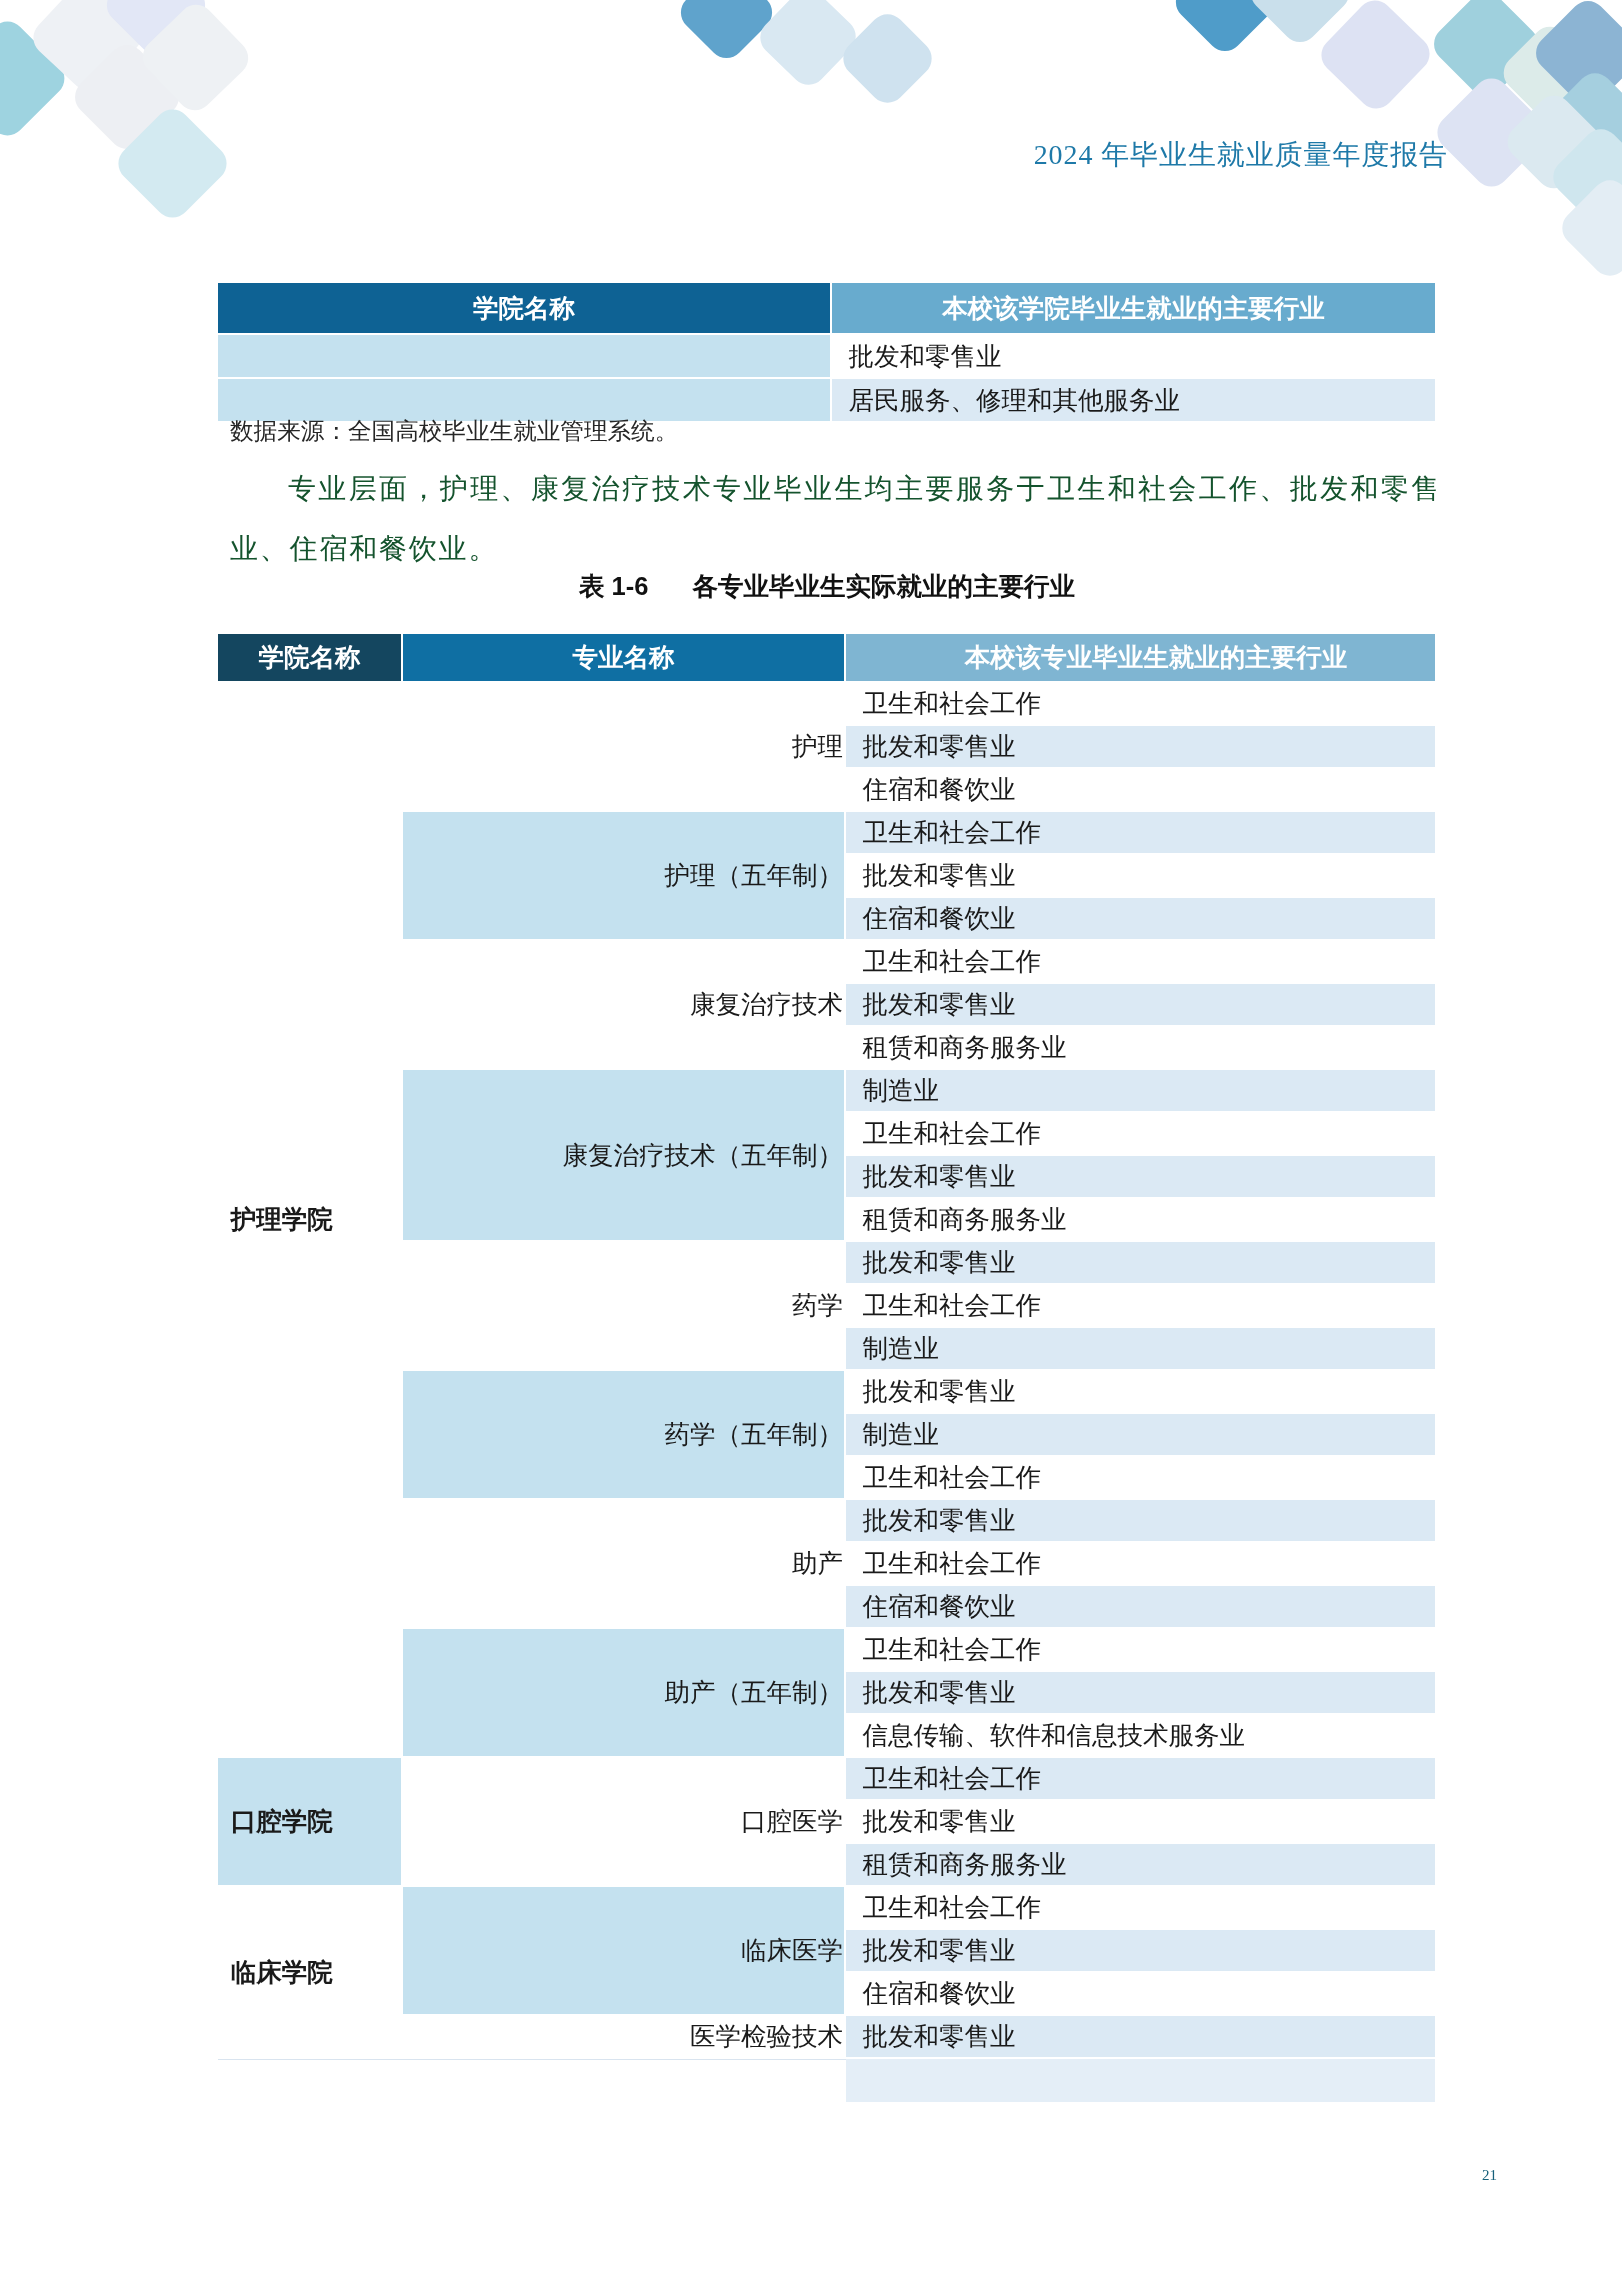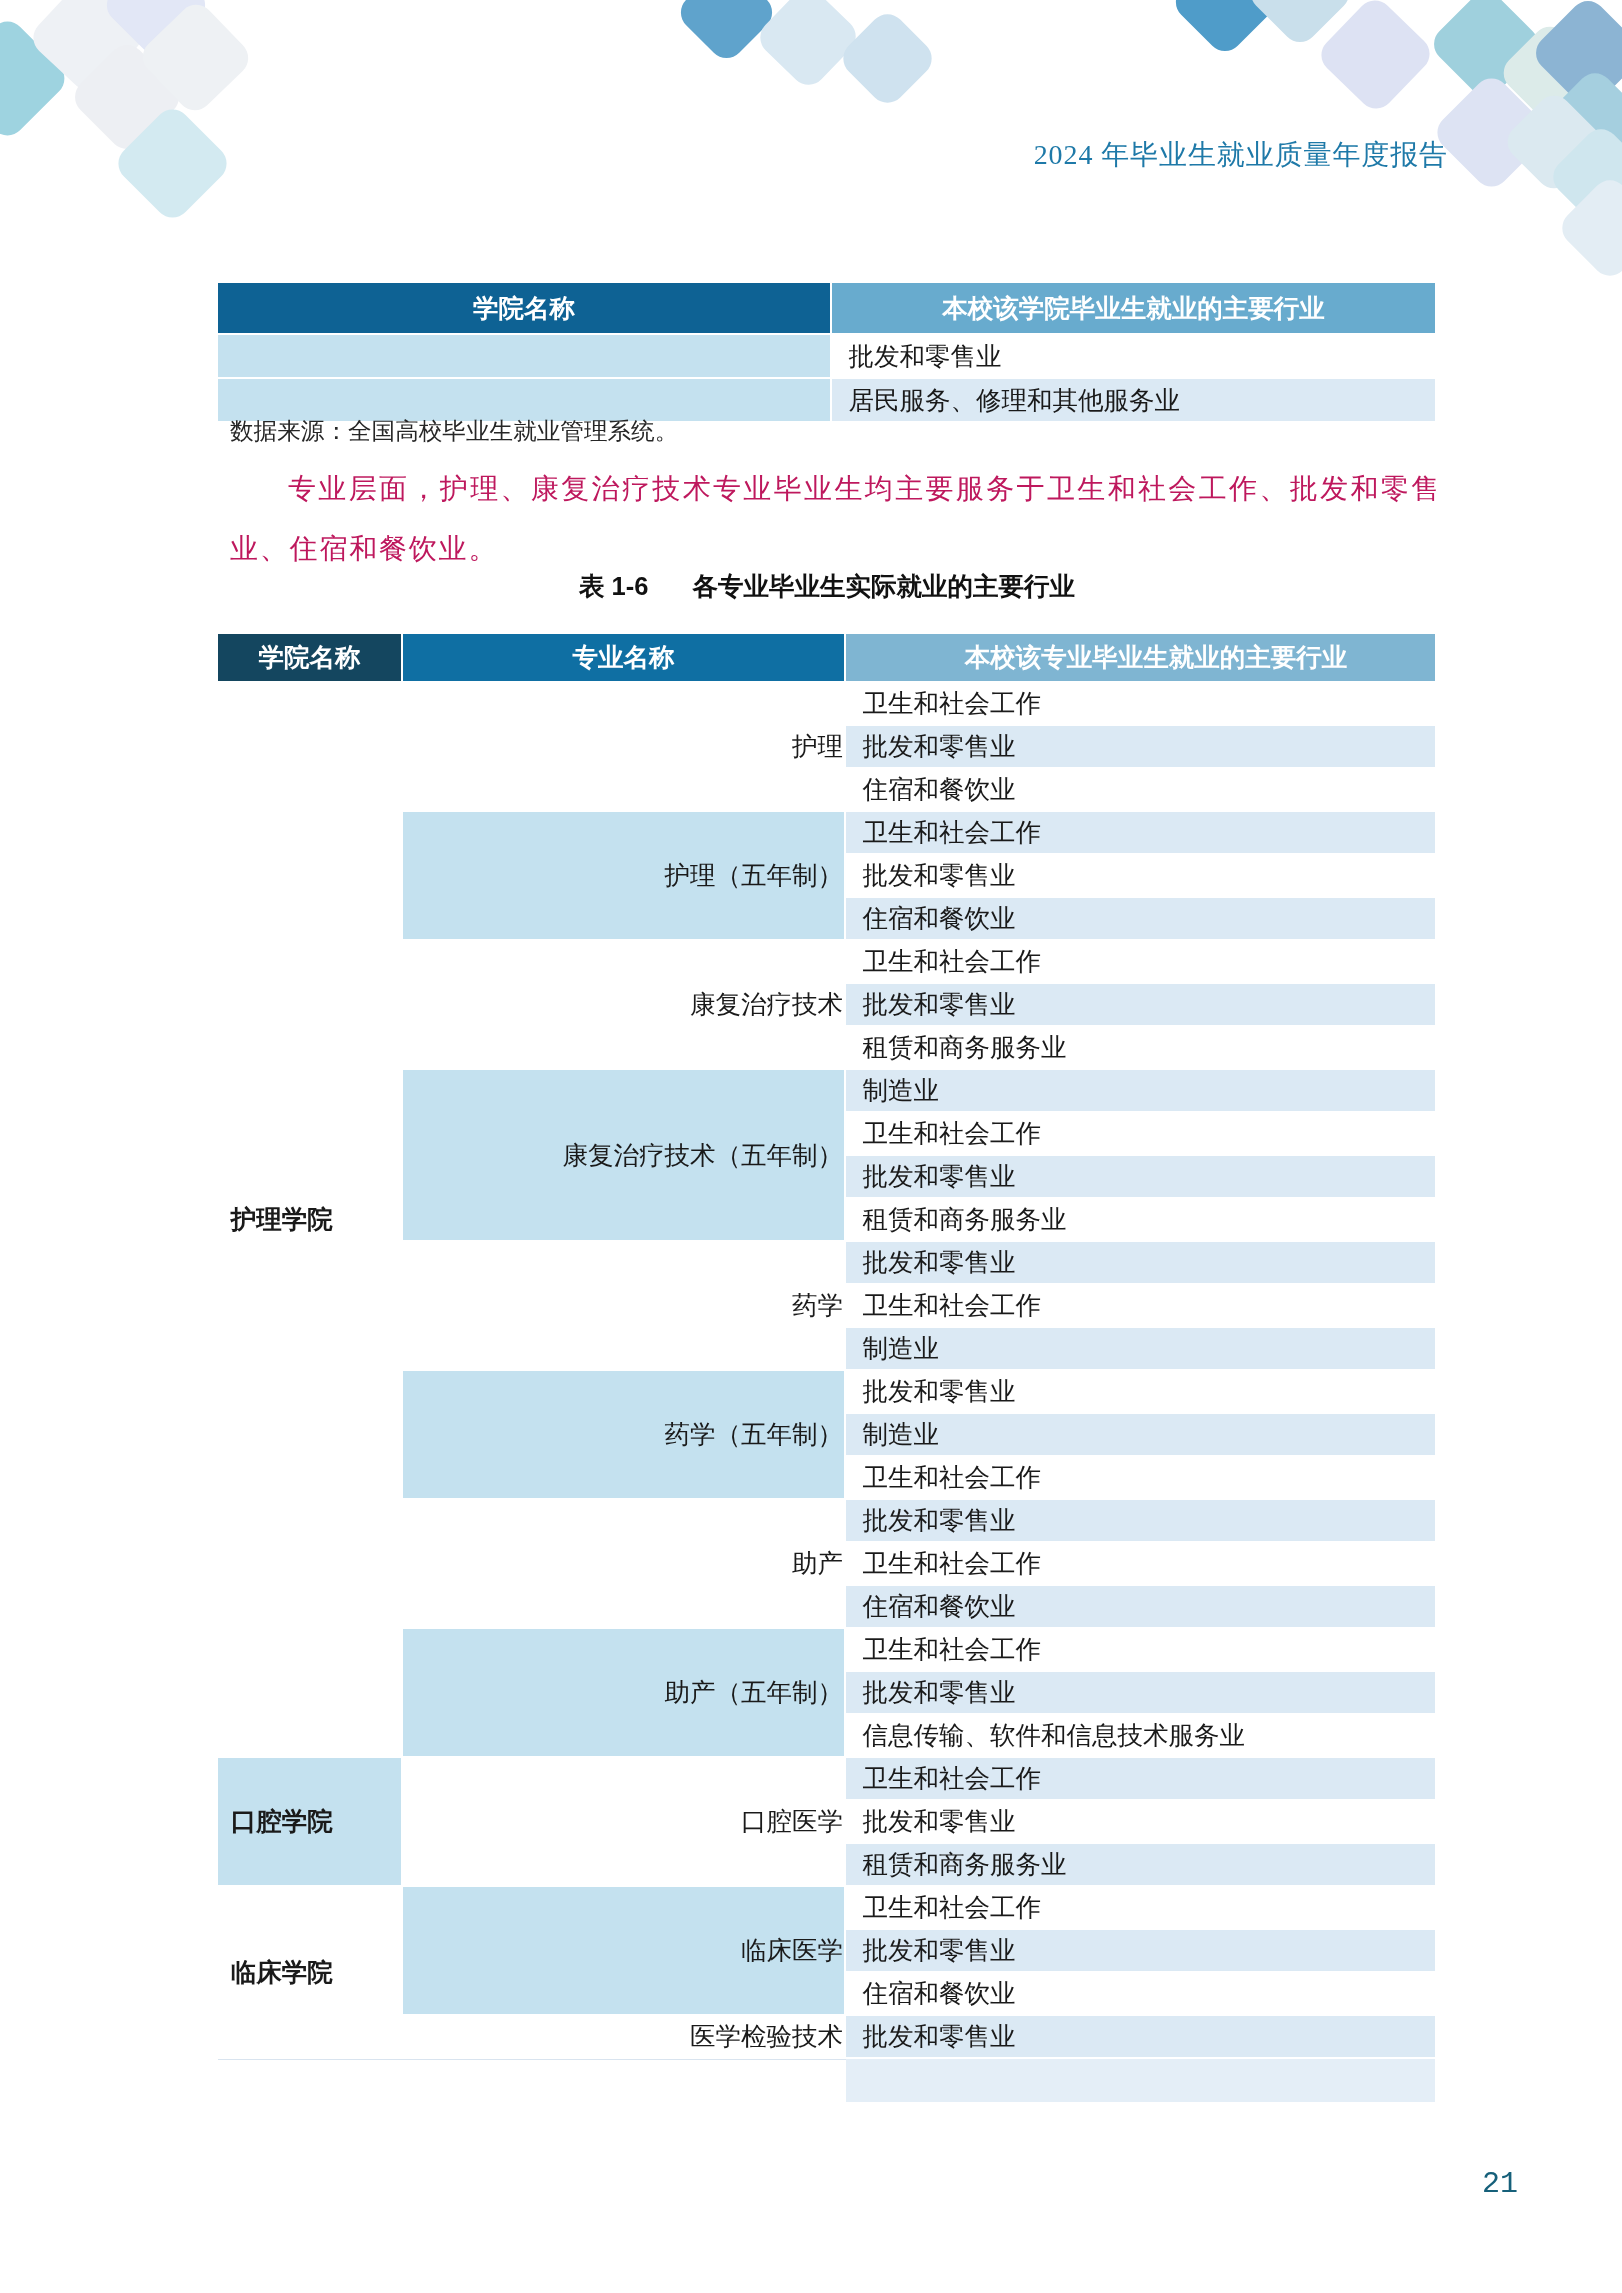--- a/index.html
+++ b/index.html
@@ -25,21 +25,21 @@
   .top-table th{height:52px;}
   .tt-h1{background:var(--top_header_left_bg);}
   .tt-h2{background:var(--top_header_right_bg);}
   .top-table td{height:44px;}
   .tt-college{background:var(--cell_blue);}
   .tt-industry{padding-left:16.4px;text-align:left;}
 
   .source-note{position:absolute;left:230px;top:415px;font-size:23.6px;color:#262626;}
 
   .body-paragraph{position:absolute;left:230px;top:459px;width:1211px;font-size:28px;
-                  line-height:60px;letter-spacing:1.8px;text-align:justify;text-indent:58px;color:#be185d;}
+                  line-height:60px;letter-spacing:1.8px;text-align:justify;text-indent:58px;color:#14532d;}
 
   .table-caption{position:absolute;left:218px;top:569px;width:1218px;text-align:center;
                  font-family:"Liberation Sans","DejaVu Sans",sans-serif;font-weight:bold;
                  font-size:25.5px;color:#111;}
   .caption-label{margin-right:44px;}
 
   .main-table{position:absolute;left:218px;top:622px;width:1218px;}
   .main-table th{height:49px;}
   .mt-h1{background:var(--main_header_college_bg);}
   .mt-h2{background:var(--main_header_major_bg);}
@@ -47,22 +47,22 @@
   .main-table td{height:43px;}
   .college-cell{padding-left:12.7px;text-align:left;font-weight:bold;}
   .major-cell{padding-left:14.5px;text-align:right;}
   .industry-cell{padding-left:16.4px;text-align:left;}
   .cell-white{background:#fff;}
   .cell-blue{background:var(--cell_blue);}
   .row-blue{background:var(--row_alt_blue);}
   .partial-blank{background:#fff;border-right:none;border-bottom:none;border-top:1.8px solid #d9e4ef;}
   .partial-industry{background:#e4eef7;height:51px;border-bottom:none;}
 
-  .page-number{position:absolute;left:1482px;top:2167px;font-size:30px;
-               font-family:Liberation Mono, monospace;
+  .page-number{position:absolute;left:1482px;top:2167px;font-size:15px;
+               font-family:Liberation Serif, serif;
                color:var(--page_number_color);}
 </style>
 </head>
 <body>
 
 <div id="page">
 
   <div class="decor" style="left:-38px;top:33px;width:91px;height:91px;background:#9ed3e0;"></div>
   <div class="decor" style="left:44px;top:-7.3px;width:87px;height:87px;background:#eef1f5;transform:rotate(43deg);"></div>
   <div class="decor" style="left:116px;top:-35px;width:80px;height:80px;background:#e2e7f6;"></div>

